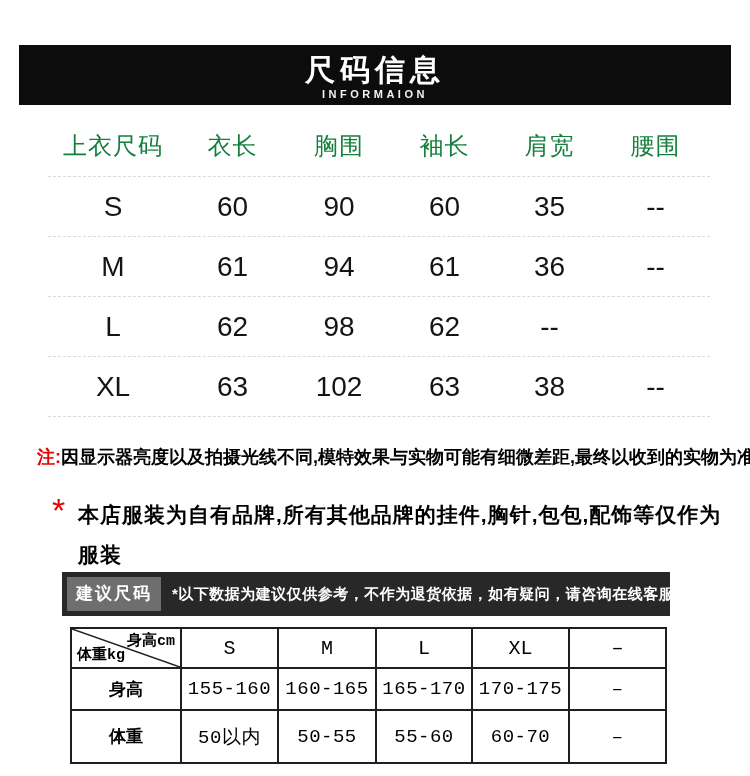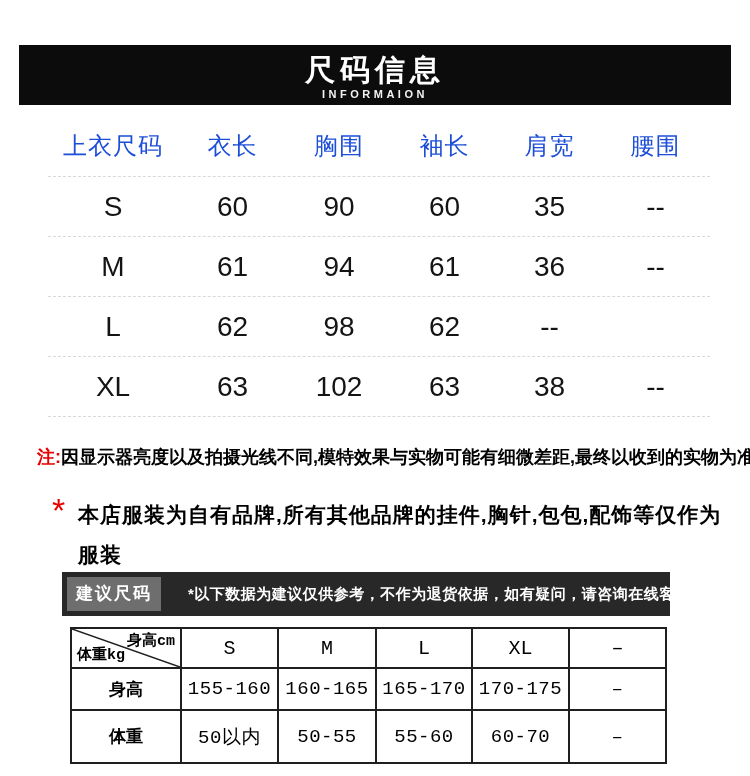--- a/index.html
+++ b/index.html
@@ -27,21 +27,21 @@
   .size-table { position:absolute; left:48px; top:115px; width:662px; }
   .st-row {
     display:grid;
     grid-template-columns:130px 109px 104px 107px 103px 109px;
     align-items:center;
     border-bottom:1px dashed #d9d9d9;
   }
   .st-row.st-header { height:62px; }
   .st-row.st-data { height:60px; }
   .st-cell { text-align:center; }
-  .st-header .st-cell { font-size:24px; color:#1d4ed8; letter-spacing:1px; }
+  .st-header .st-cell { font-size:24px; color:#15803d; letter-spacing:1px; }
   .st-data .st-cell { font-size:28px; color:#141414; }
 
   
   .note {
     position:absolute; left:37px; top:444px; width:700px;
     font-size:18px; font-weight:bold; color:#000; white-space:nowrap;
     line-height:26px;
   }
   .note-prefix { color:#e60000; }
 
@@ -53,21 +53,21 @@
   }
   .disclaimer-text {
     font-size:21px; font-weight:bold; color:#000; line-height:40px;
     letter-spacing:1px;
     margin-top:9px;
   }
 
   
   .suggest-bar {
     position:absolute; left:62px; top:572px; width:608px; height:44px;
-    background:#282828; display:flex; align-items:center; padding:5px;gap:16px;
+    background:#282828; display:flex; align-items:center; padding:5px;
   }
   .suggest-bar-label {
     background:#6e6e6e; color:#ffffff; font-size:17px; font-weight:bold;
     height:34px; line-height:34px; padding:0 9px; letter-spacing:2px;
     flex:0 0 auto;
   }
   .suggest-bar-text {
     color:#ffffff; font-size:15px; font-weight:bold; margin-left:11px;
     letter-spacing:0.5px; white-space:nowrap;
   }

